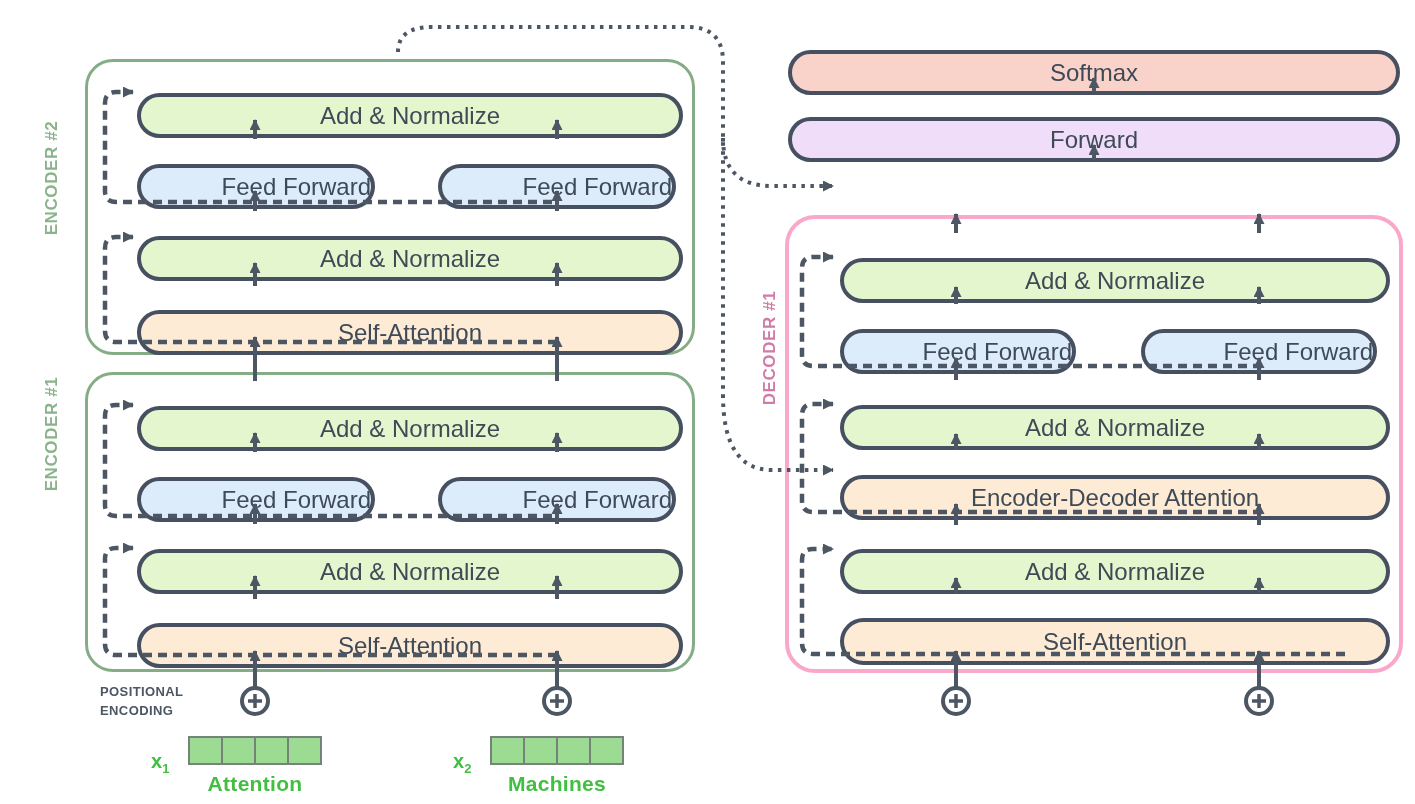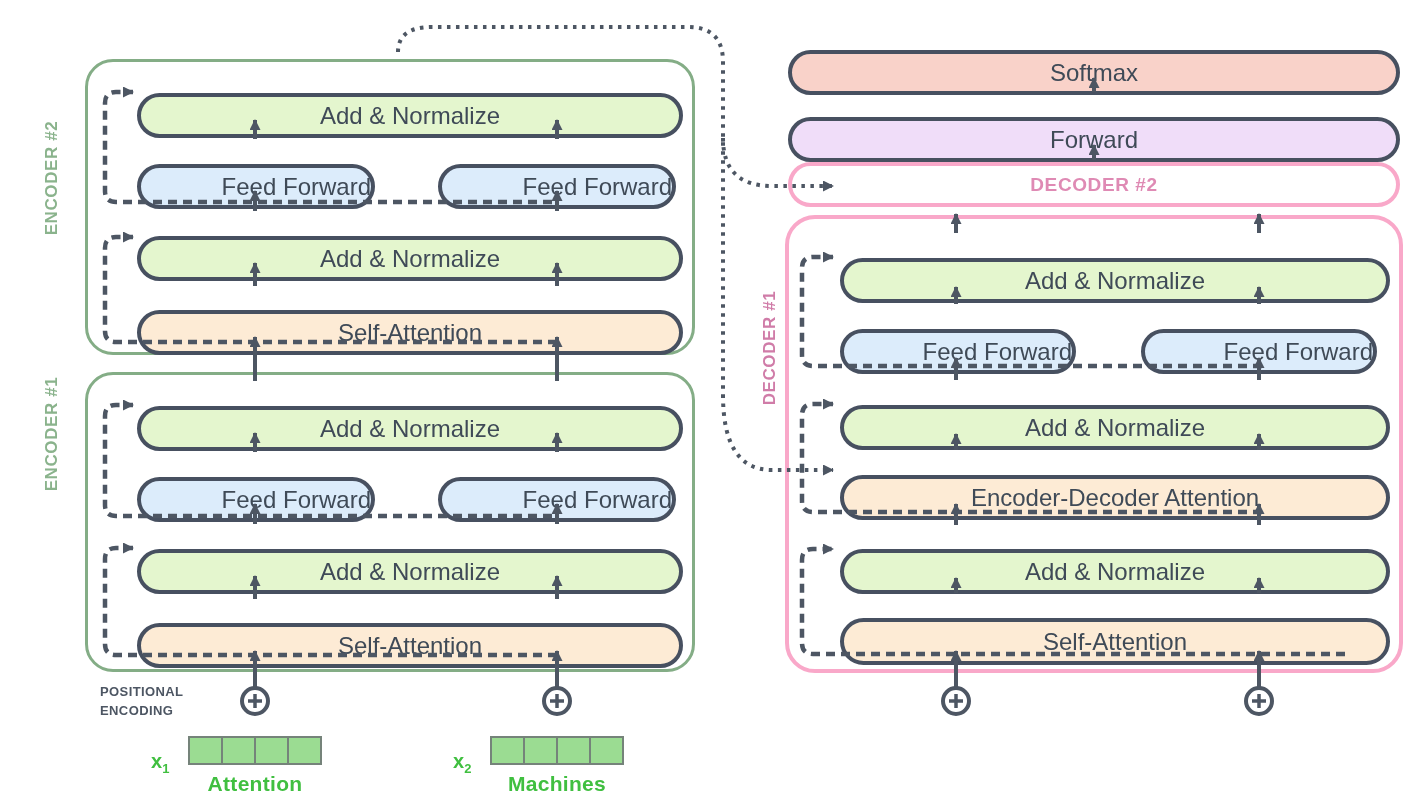--- a/index.html
+++ b/index.html
@@ -113,23 +113,20 @@
   <div class="pill orange" style="left:137px;top:600px;width:546px;height:45px;">
        <span>Self-Attention</span>
     </div>
 
   <div class="pill salmon" style="left:788px;top:27px;width:612px;height:45px;">
        <span>Softmax</span>
     </div>
   <div class="pill purple" style="left:788px;top:94px;width:612px;height:45px;">
        <span>Forward</span>
     </div>
-  <div class="d2pill" style="left:788px;top:162px;width:612px;height:45px;">
-       <span>DECODER #2</span>
-    </div>
 
   <div class="pill green" style="left:840px;top:235px;width:550px;height:45px;">
        <span>Add &amp; Normalize</span>
     </div>
   <div class="pill blue" style="left:840px;top:306px;width:236px;height:45px;">
        <span>Feed Forward</span>
     </div>
   <div class="pill blue" style="left:1141px;top:306px;width:236px;height:45px;">
        <span>Feed Forward</span>
     </div>

